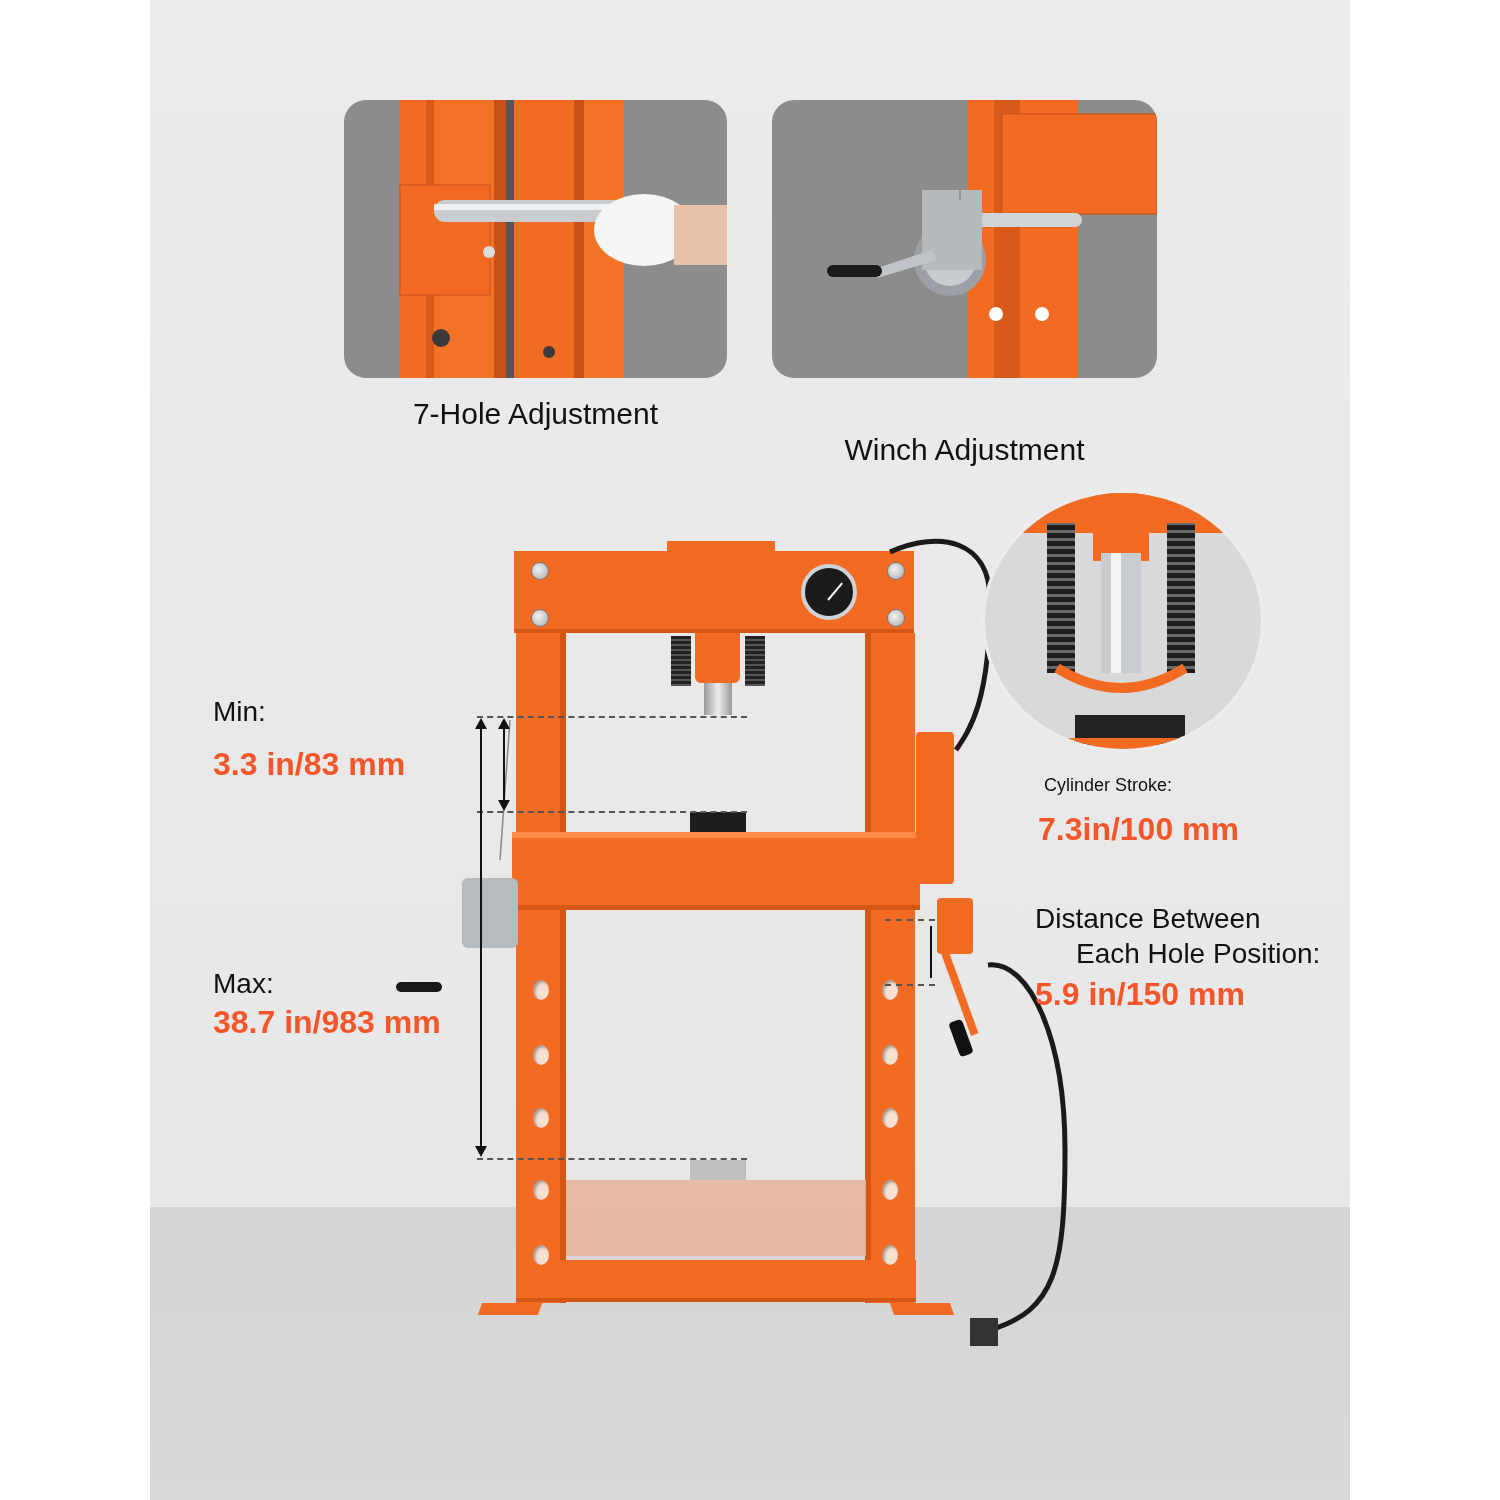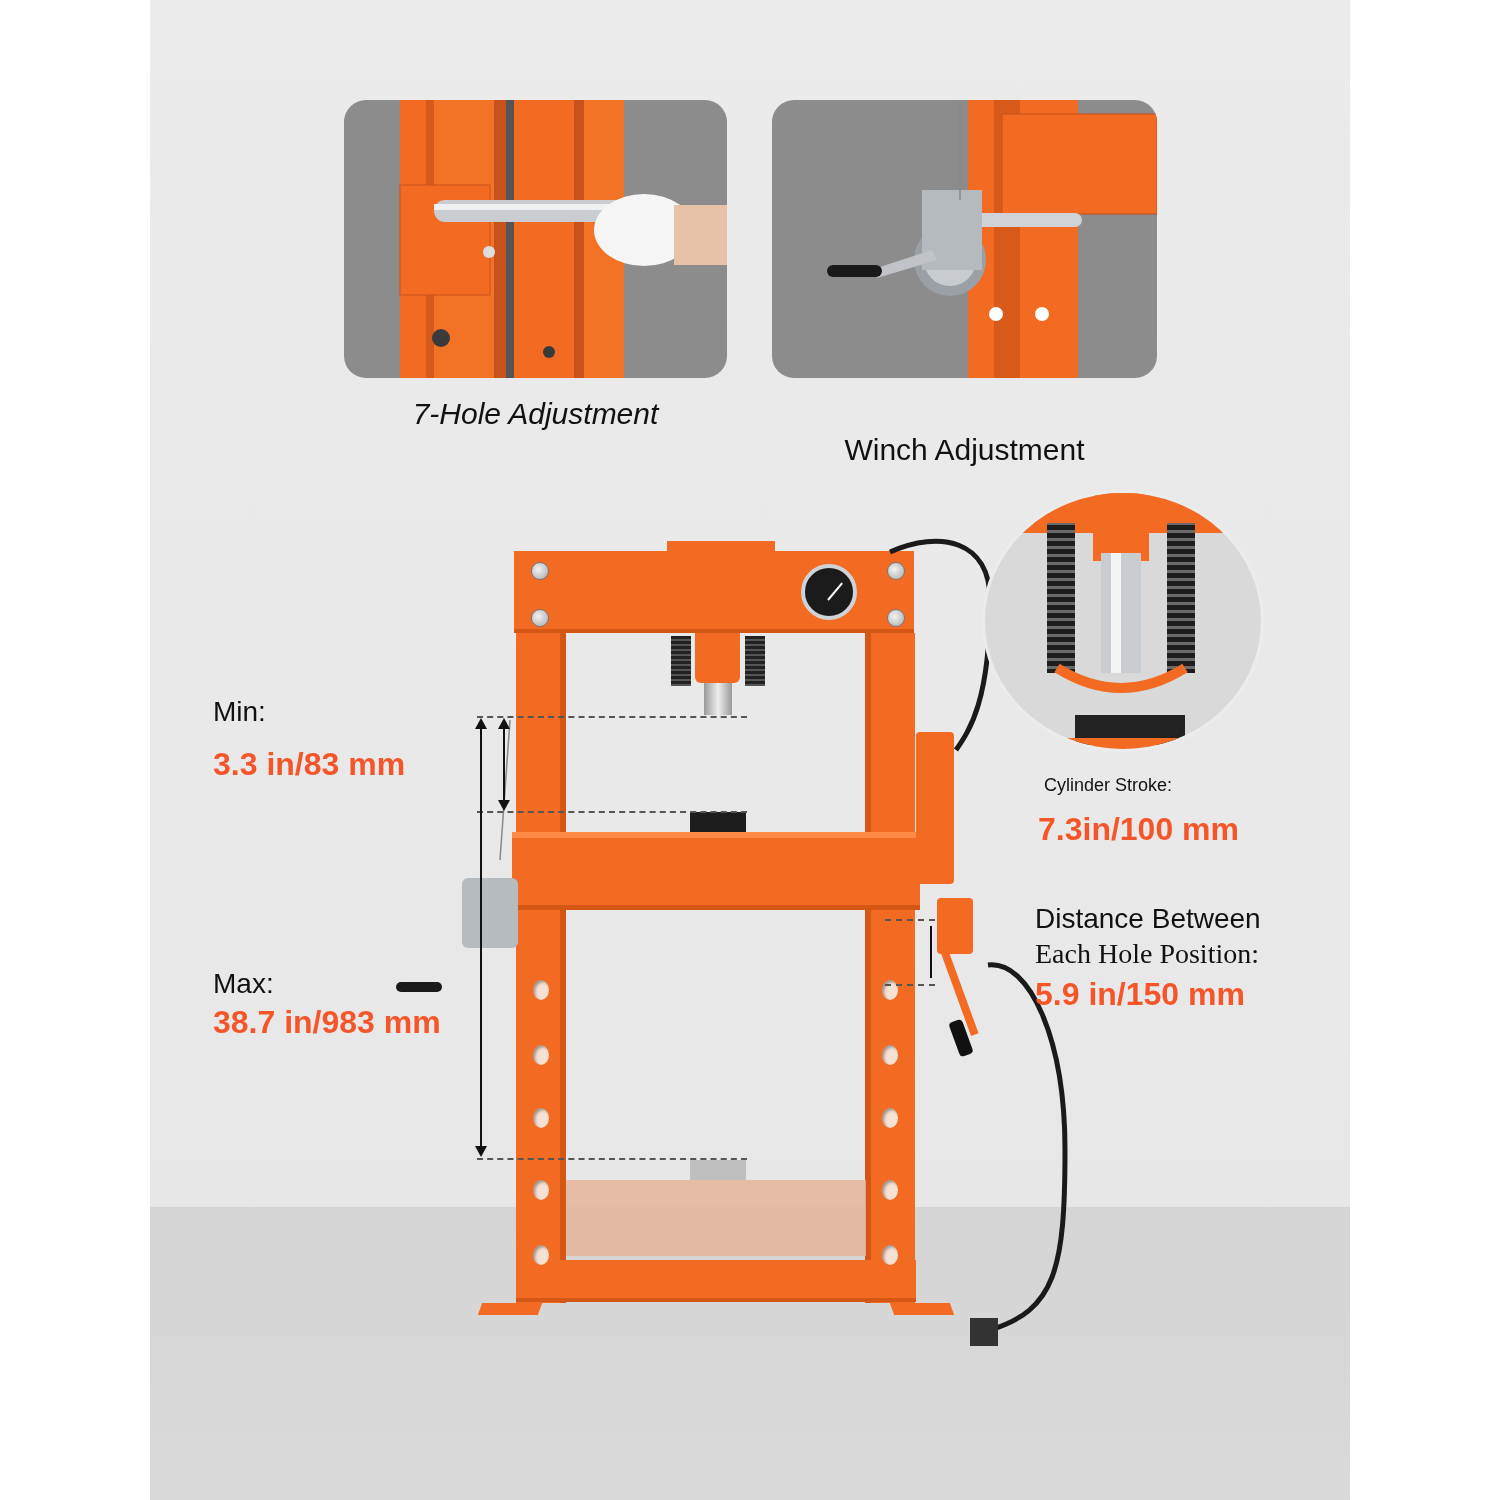--- a/index.html
+++ b/index.html
@@ -43,21 +43,21 @@
       <rect x="56" y="85" width="90" height="110" fill="#f36a22" stroke="#c8501a"></rect>
       <rect x="90" y="100" width="210" height="22" rx="11" fill="#c9cdd2"></rect>
       <rect x="90" y="104" width="210" height="6" fill="#eef0f2"></rect>
       <circle cx="145" cy="152" r="6" fill="#ddd"></circle>
       <circle cx="97" cy="238" r="9" fill="#3a3a3a"></circle>
       <circle cx="205" cy="252" r="6" fill="#3a3a3a"></circle>
       <ellipse cx="300" cy="130" rx="50" ry="36" fill="#f5f5f5"></ellipse>
       <rect x="330" y="105" width="53" height="60" fill="#e8c2a8"></rect>
     </svg>
   </div>
-  <div class="caption" style="left:194px;top:397px;width:383px;font-style:italic;">7-Hole Adjustment</div>
+  <div class="caption" style="left:194px;top:397px;width:383px;">7-Hole Adjustment</div>
 
   <div class="photo" style="left:622px;top:100px;width:385px;height:278px;">
     <svg width="385" height="278" viewBox="0 0 385 278">
       <rect x="196" y="0" width="26" height="278" fill="#f36a22"></rect>
       <rect x="222" y="0" width="26" height="278" fill="#d85a1a"></rect>
       <rect x="248" y="0" width="58" height="278" fill="#f36a22"></rect>
       <rect x="230" y="14" width="155" height="100" fill="#f36a22" stroke="#c8501a"></rect>
       <rect x="190" y="113" width="120" height="14" rx="7" fill="#cfd3d8"></rect>
       <circle cx="178" cy="160" r="36" fill="#9aa0a6"></circle>
       <circle cx="178" cy="160" r="26" fill="#c8ccd0"></circle>
@@ -168,16 +168,16 @@
   <div class="label" style="left:63px;top:694px;">Min:</div>
   <div class="value" style="left:63px;top:746px;">3.3 in/83 mm</div>
 
   <div class="label" style="left:63px;top:966px;">Max:</div>
   <div class="value" style="left:63px;top:1004px;">38.7 in/983 mm</div>
 
   <div class="label" style="left:894px;top:774px;font-size:18px;">Cylinder Stroke:</div>
   <div class="value" style="left:888px;top:811px;">7.3in/100 mm</div>
 
   <div class="label" style="left:885px;top:901px;">Distance Between</div>
-  <div class="label" style="left:885px;top:936px;font-family:Liberation Serif, serif;">Each Hole Position:</div>
+  <div class="label" style="left:926px;top:936px;">Each Hole Position:</div>
   <div class="value" style="left:885px;top:976px;">5.9 in/150 mm</div>
 
 </div>
 
 </body></html>

